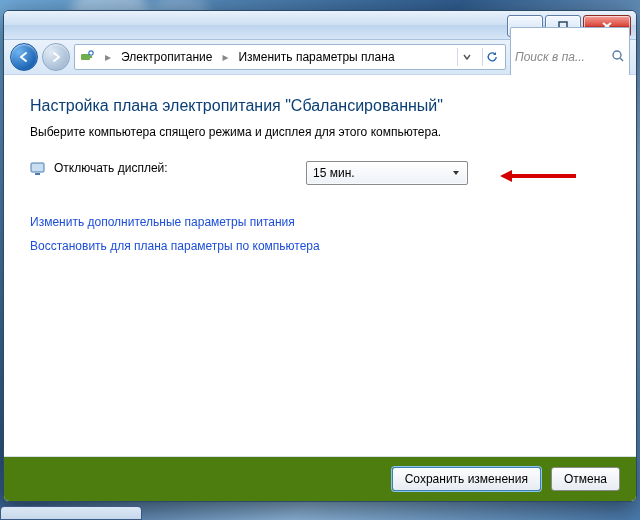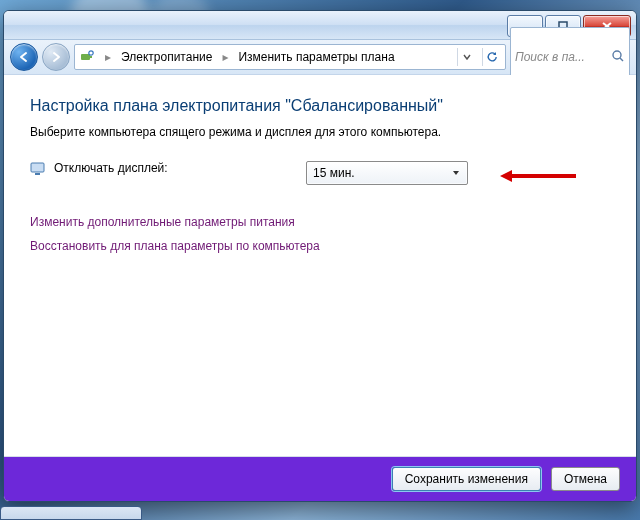--- a/index.html
+++ b/index.html
@@ -29,23 +29,23 @@
   .sub{margin:0 0 22px 0;color:#000}
   .row{display:flex;height:30px;margin-bottom:8px}
   .row .ricon{width:16px;height:16px;margin-right:8px;flex:none}
   .row .rlabel{width:252px}
   .row .rlabel.w2{width:252px}
   .dropdown{width:150px;height:22px;border:1px solid #8a8a8a;border-radius:2px;background:linear-gradient(#fff,#eef2f7);display:flex;align-items:center;padding:0 4px 0 6px;box-shadow:inset 0 0 0 1px rgba(255,255,255,.6)}
   .dropdown .val{flex:1}
   .dropdown .dd{width:14px;height:14px;display:flex;align-items:center;justify-content:center}
   .arrow-annot{margin-left:30px;display:flex;align-items:center}
   .links{margin-top:24px}
-  .links a{display:block;color:#701a75;text-decoration:none;margin-bottom:10px;cursor:pointer}
+  .links a{display:block;color:#1d4ed8;text-decoration:none;margin-bottom:10px;cursor:pointer}
   
-  .footer{height:44px;border-top:1px solid #d6dee8;background:#6d28d9;display:flex;align-items:center;justify-content:flex-end;padding:0 16px;gap:10px}
+  .footer{height:44px;border-top:1px solid #d6dee8;background:#4d7c0f;display:flex;align-items:center;justify-content:flex-end;padding:0 16px;gap:10px}
   .btn{height:22px;padding:0 12px;border:1px solid #8a8a8a;border-radius:3px;background:linear-gradient(#fdfdfe,#e7ecf2);display:flex;align-items:center;justify-content:center;cursor:pointer}
   .btn.primary{border:1px solid #3c7fb1;box-shadow:0 0 0 1px #8cc6f0}
   
   .snippet{position:absolute;left:0;bottom:0;width:140px;height:12px;background:linear-gradient(#dce7f4,#c7d8ec);border:1px solid #3a5a85;border-radius:4px 4px 0 0}
 </style>
 </head>
 <body>
 
 <div class="desktop">
   <div class="blob" style="width:80px;height:80px;left:70px;top:-20px"></div>

